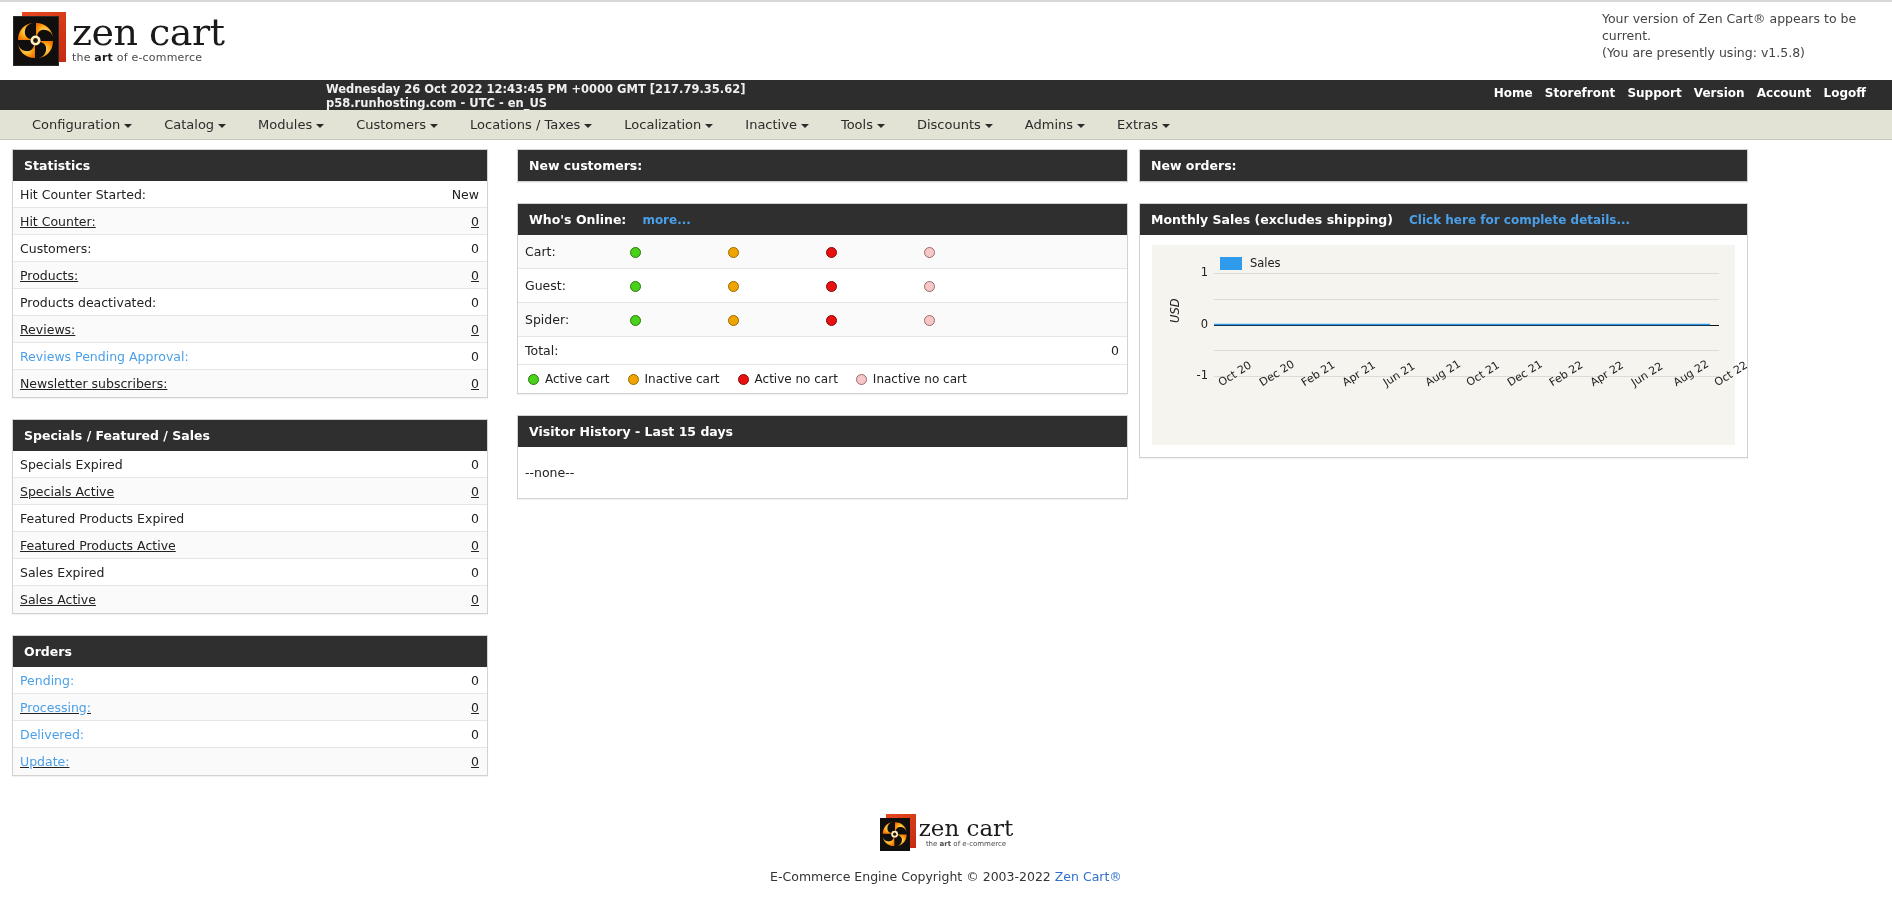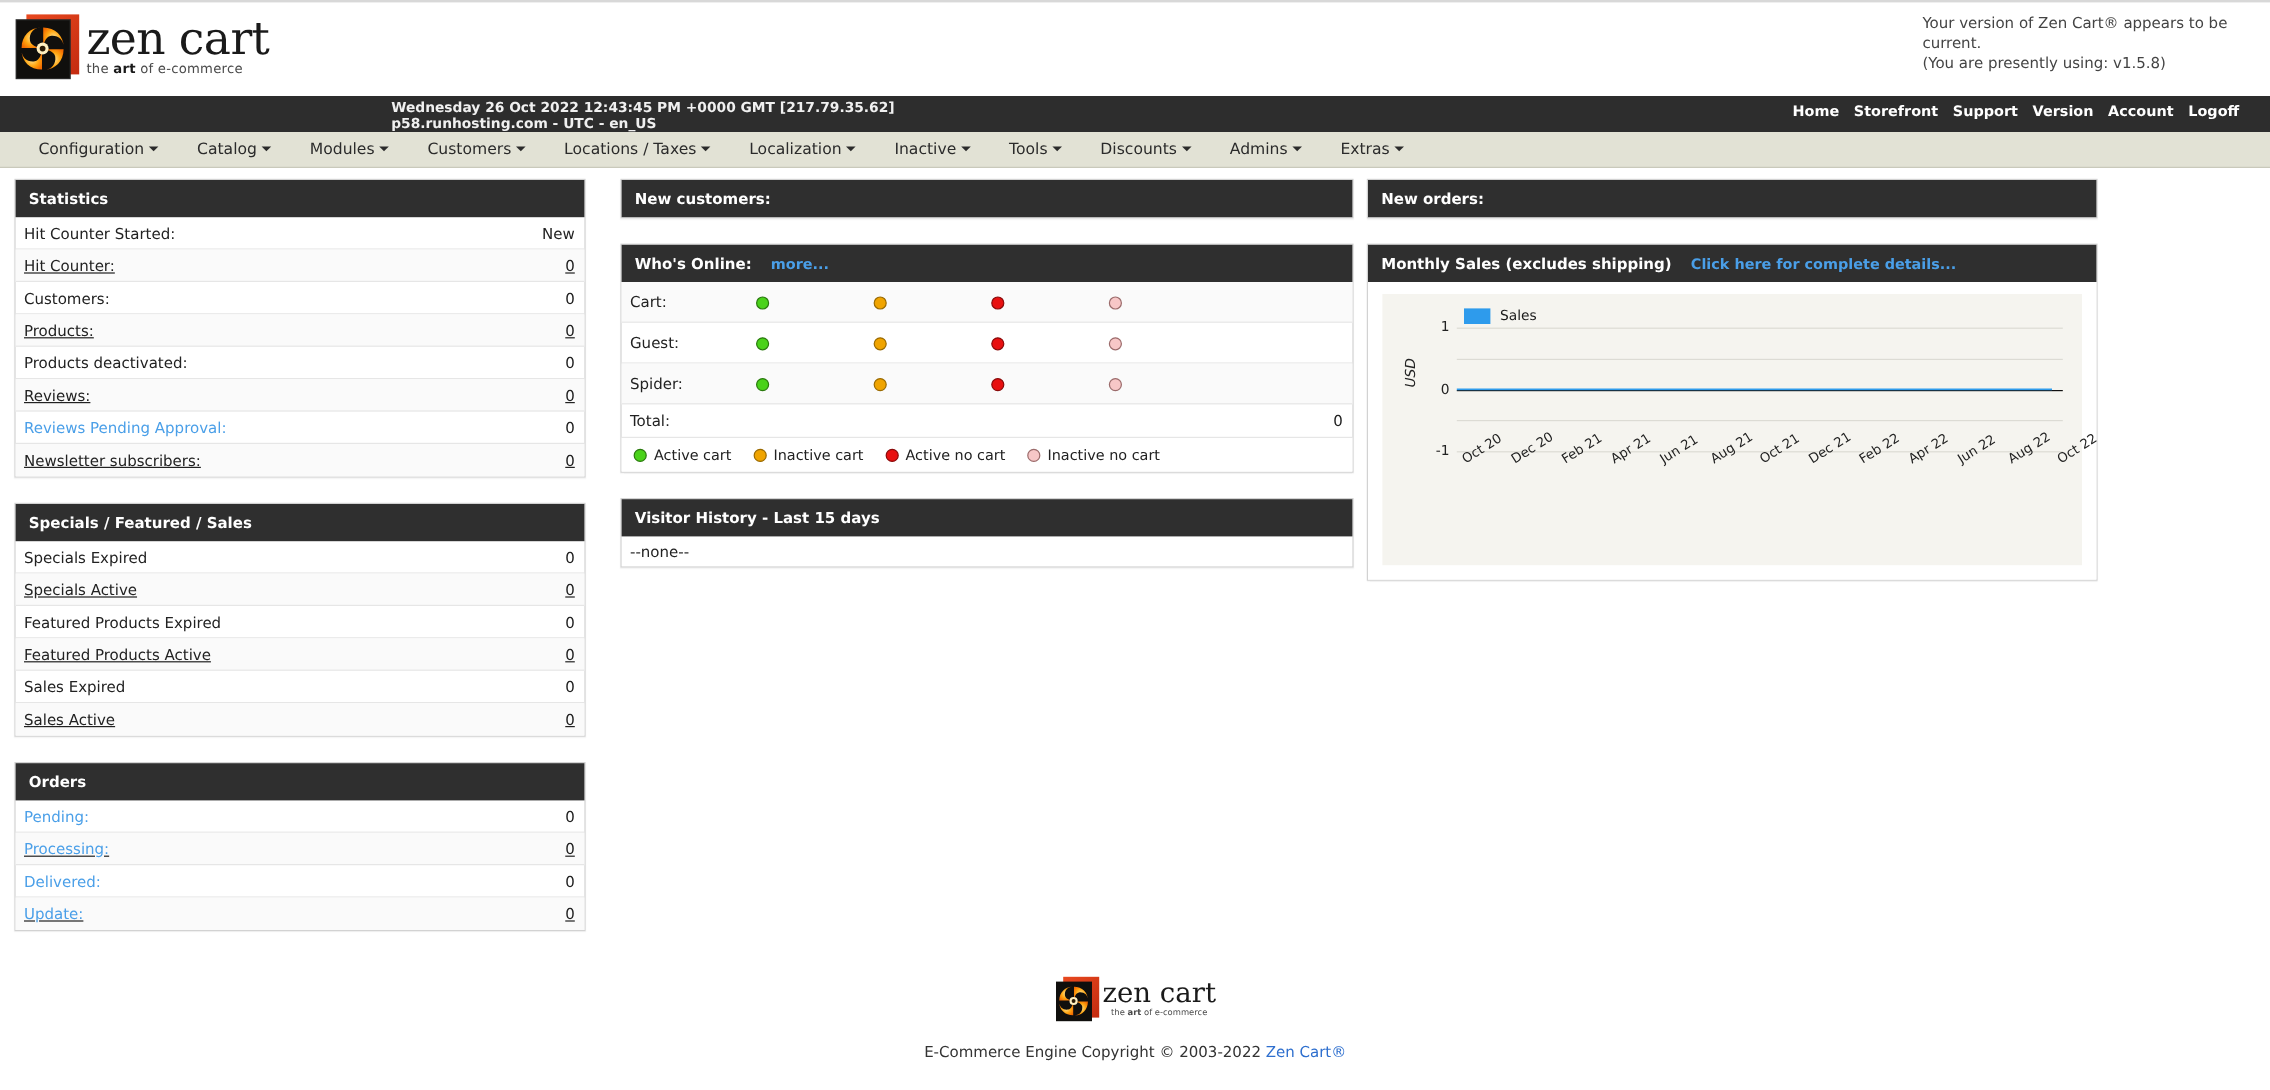--- a/index.html
+++ b/index.html
@@ -216,31 +216,31 @@
     padding: 7px 8px 7px 10px;
     font-size: 12px;
     color:#222;
     background:#ffffff;
   }
   .wo-legend span.li { display:inline-flex; align-items:center; gap:6px; }
 
   .plain-body {
     font-size: 12.5px;
     color:#222;
-    padding: 5px 7px;
+    padding: 18px 7px;
   }
 
   
   .chart-outer {
     padding: 10px 12px 12px 12px;
     background:#ffffff;
   }
   .chart-box {
     background:#f5f4ef;
-    height: 226px;
+    height: 200px;
     position: relative;
   }
   .legend-chip {
     position:absolute;
     left: 68px; top: 11px;
     display:flex; align-items:center; gap:8px;
     font-size: 11.5px; color:#1a1a1a;
   }
   .legend-chip .swatch {
     width: 22px; height: 13px;

